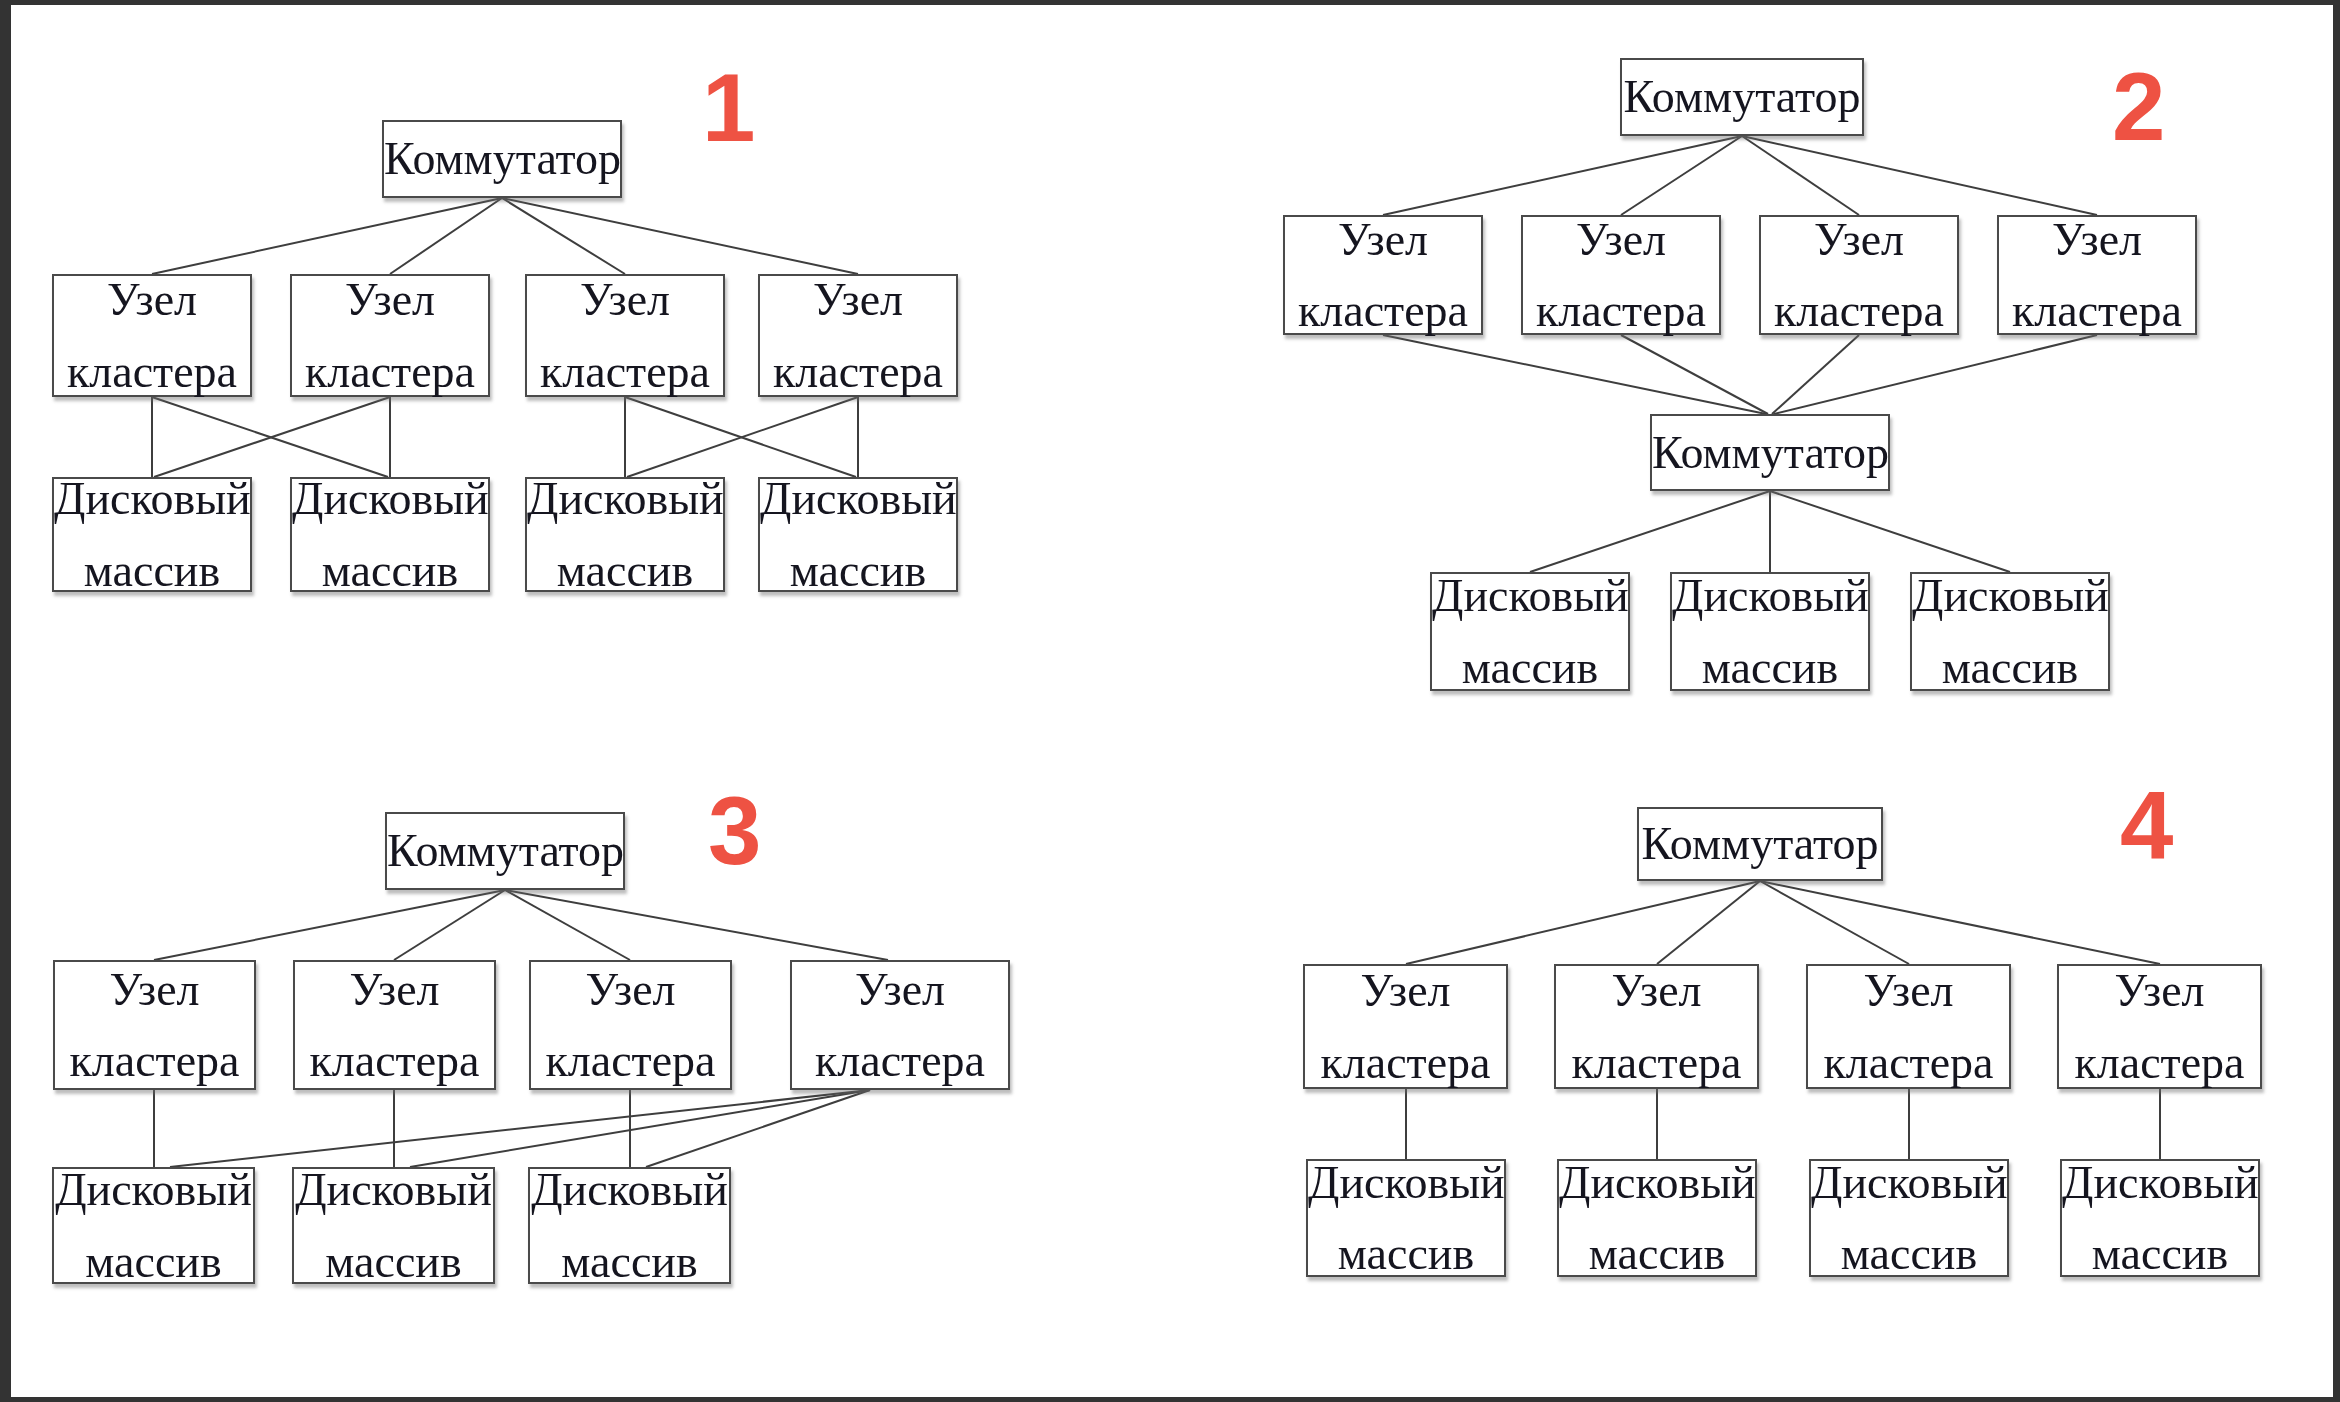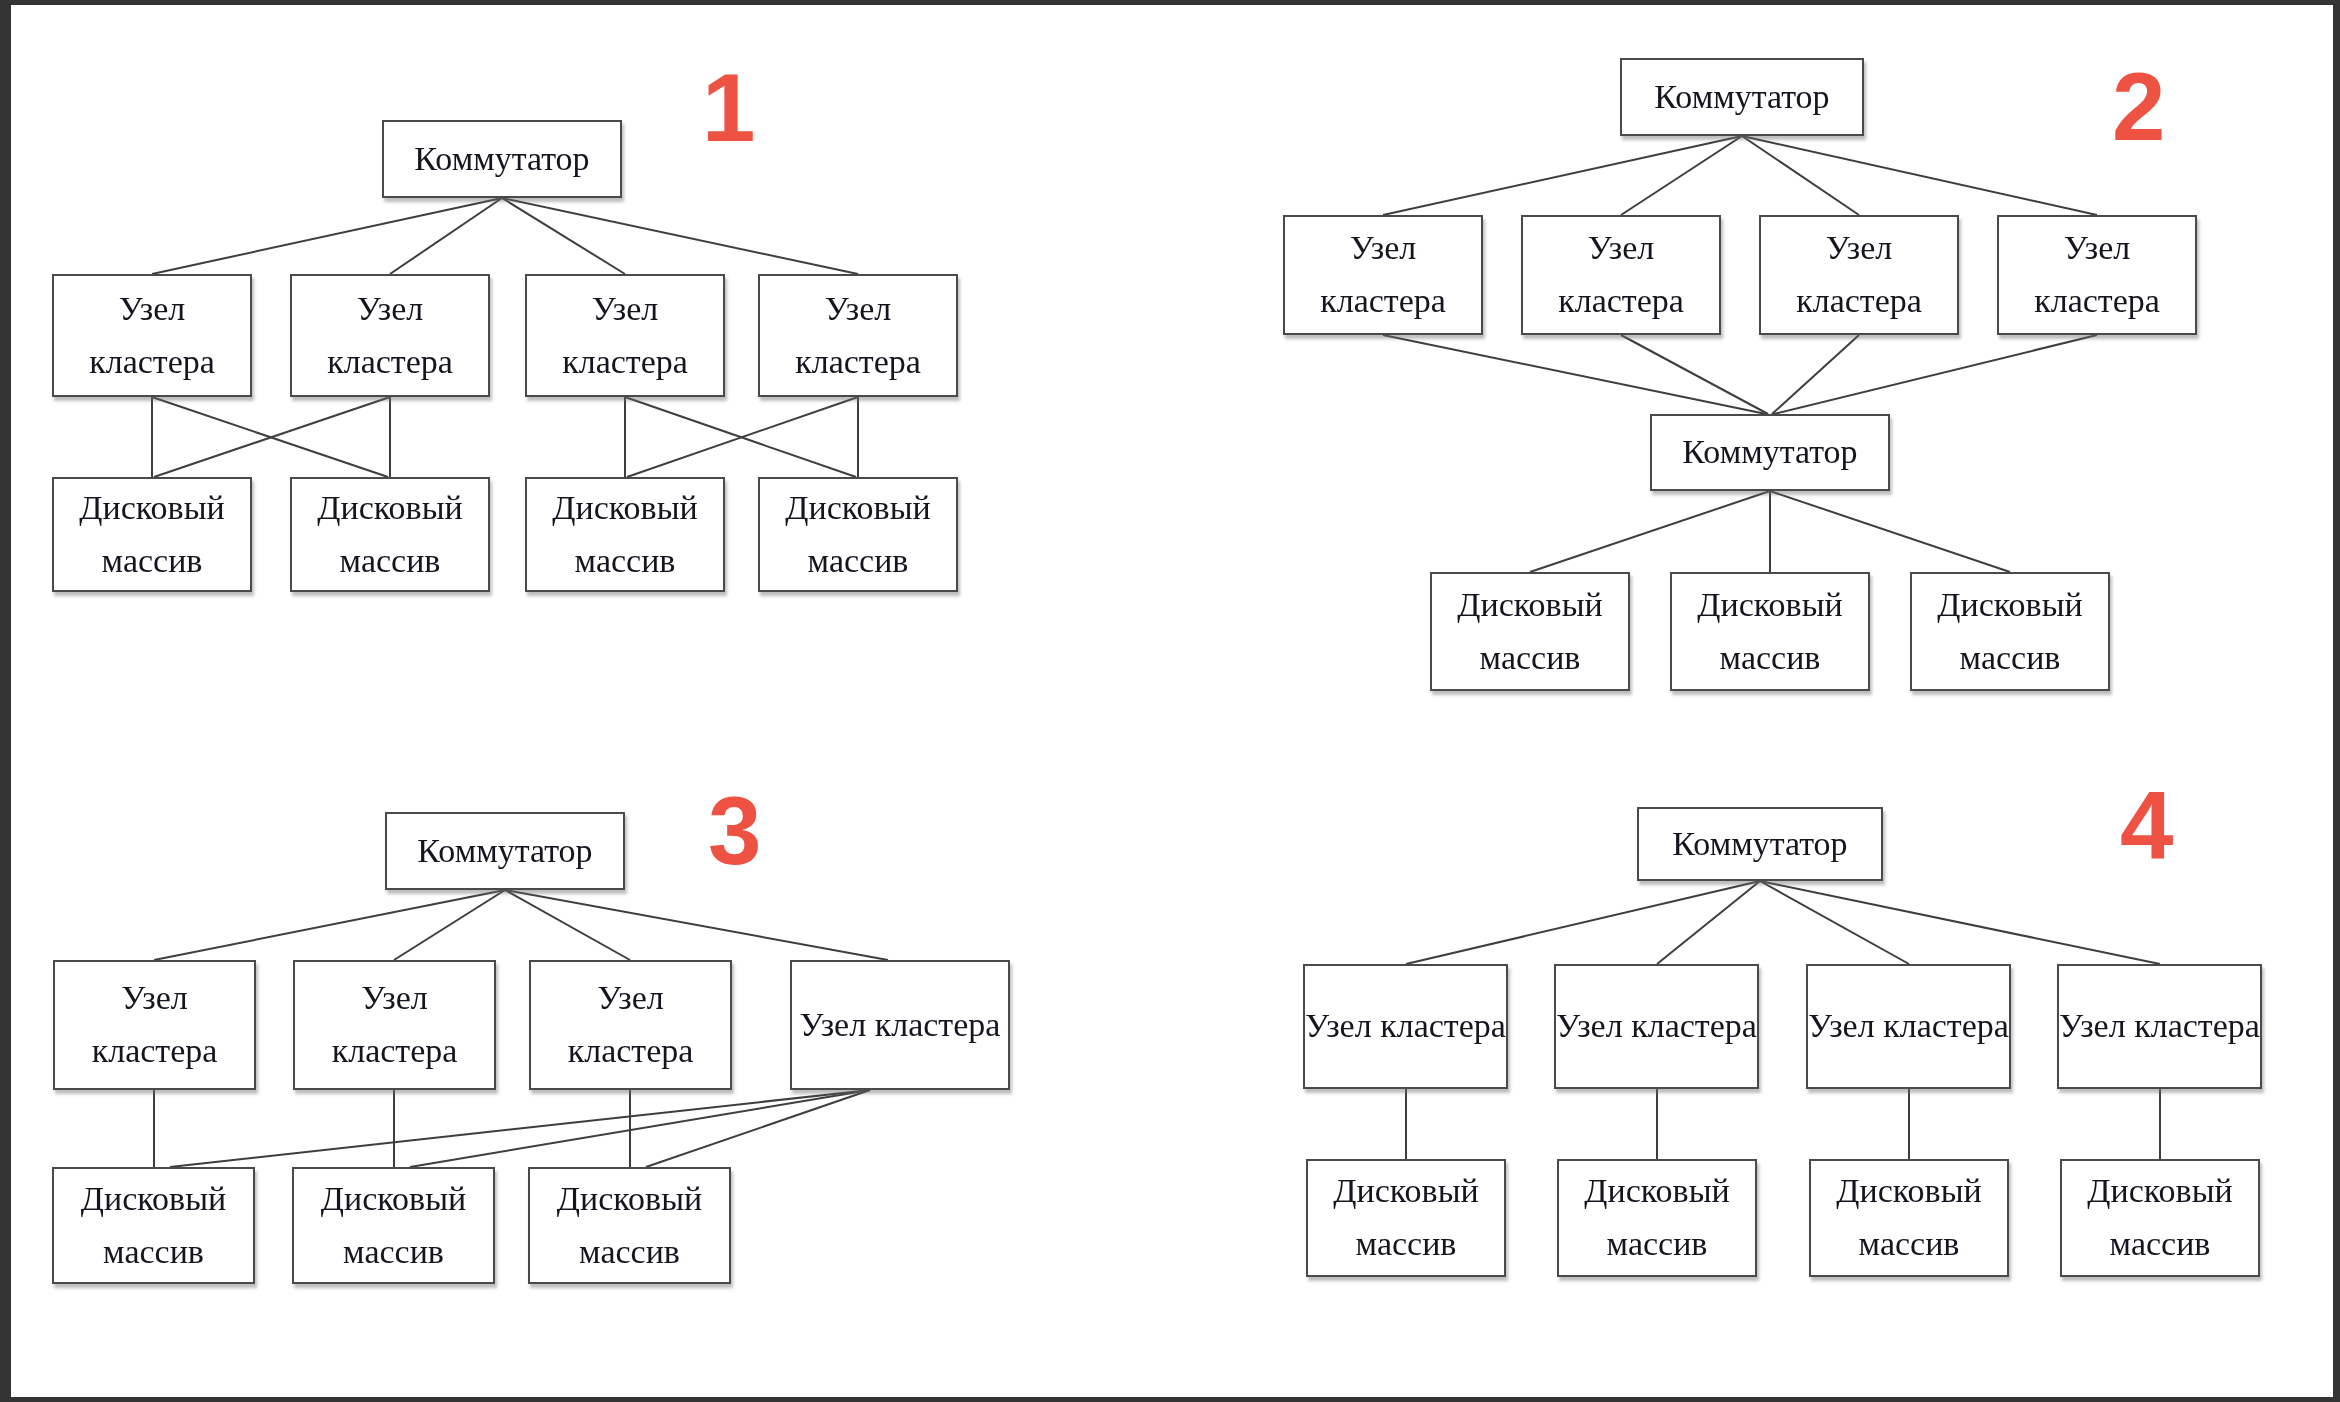--- a/index.html
+++ b/index.html
@@ -25,21 +25,21 @@
   .box {
     position: absolute;
     background: #ffffff;
     border: 2px solid var(--bxborder, #4a4a4a);
     box-sizing: border-box;
     display: flex; align-items: center; justify-content: center;
     text-align: center;
     box-shadow: 2px 4px 3px rgba(110,110,110,0.45);
   }
   .box span {
-    font-size: 34px;
+    font-size: 46px;
     line-height: 1.55;
     color: var(--text, #15151f);
     display: block;
     width: 100%;
   }
   .num {
     position: absolute;
     font-family: "Liberation Sans", "DejaVu Sans", sans-serif;
     font-weight: 600;
     font-size: 96px;

